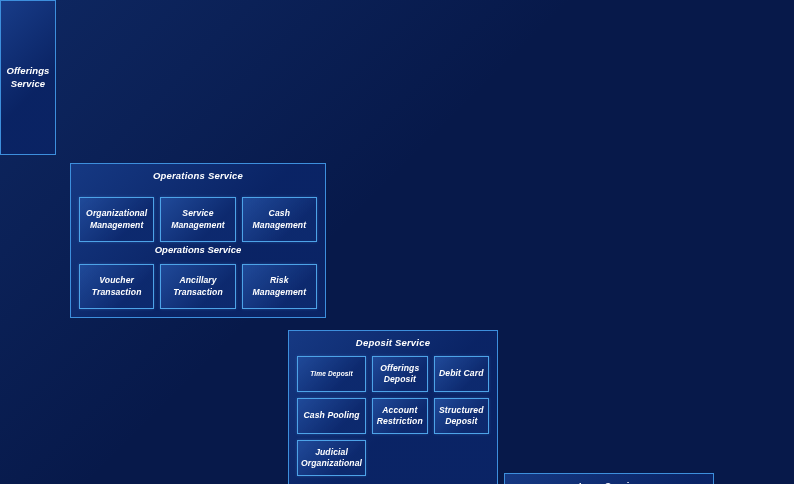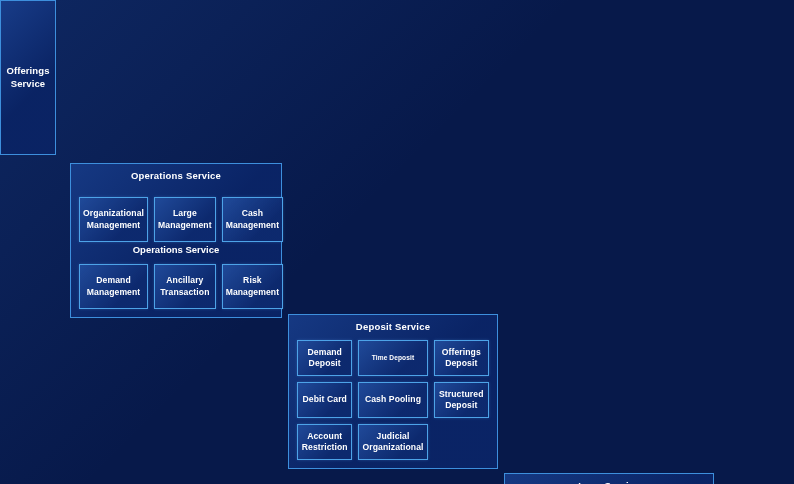--- a/index.html
+++ b/index.html
@@ -11,20 +11,21 @@
   }
 
   #canvas {
     position: relative;
     width: 794px;
     height: 484px;
     background:
       linear-gradient(135deg, rgba(40,90,180,0.22) 0%, rgba(10,31,85,0) 45%),
       #07194a;
     overflow: hidden;
+    font-style: italic;
   }
 
   .label-col {
     border: 1.5px solid #3d8fdd;
     background: linear-gradient(135deg, rgba(50,105,200,0.35) 0%, rgba(9,30,86,0.15) 60%), #0a2466;
     display: flex;
     align-items: center;
     justify-content: center;
     text-align: center;
     color: #ffffff;
@@ -89,43 +90,42 @@
 </style>
 </head>
 <body>
 
 <div id="canvas">
 
   <div class="label-col" style="left:8px; top:8px; width:56px; height:155px;">
     <span>Offerings Service</span>
   </div>
 
-  <div class="panel" style="left:70px; top:8px; width:212px; height:155px;">
+  <div class="panel" style="left:70px; top:8px; width:256px; height:155px;">
     <div class="panel-title">Operations Service</div>
     <div class="sub-caption" style="top:80px;">Operations Service</div>
     <div class="grid" style="grid-template-columns:repeat(3,1fr); grid-template-rows:repeat(2,1fr); padding-top:12px; row-gap:22px;">
       <div class="cell">Organizational Management</div>
-      <div class="cell">Large Management</div>
+      <div class="cell">Service Management</div>
       <div class="cell">Cash Management</div>
-      <div class="cell">Demand Management</div>
+      <div class="cell">Voucher Transaction</div>
       <div class="cell">Ancillary Transaction</div>
       <div class="cell">Risk Management</div>
     </div>
   </div>
 
-  <div class="panel" style="left:288px; top:4px; width:210px; height:155px;">
+  <div class="panel" style="left:288px; top:20px; width:210px; height:155px;">
     <div class="panel-title">Deposit Service</div>
     <div class="grid" style="grid-template-columns:repeat(3,1fr); grid-template-rows:repeat(3,1fr);">
-      <div class="cell">Demand Deposit</div>
       <div class="cell small">Time Deposit</div>
       <div class="cell">Offerings Deposit</div>
       <div class="cell">Debit Card</div>
       <div class="cell">Cash Pooling</div>
+      <div class="cell">Account Restriction</div>
       <div class="cell">Structured Deposit</div>
-      <div class="cell">Account Restriction</div>
       <div class="cell">Judicial Organizational</div>
     </div>
   </div>
 
   <div class="panel" style="left:504px; top:8px; width:210px; height:155px;">
     <div class="panel-title">Loan Service</div>
 
   </div>
 
 </div>

